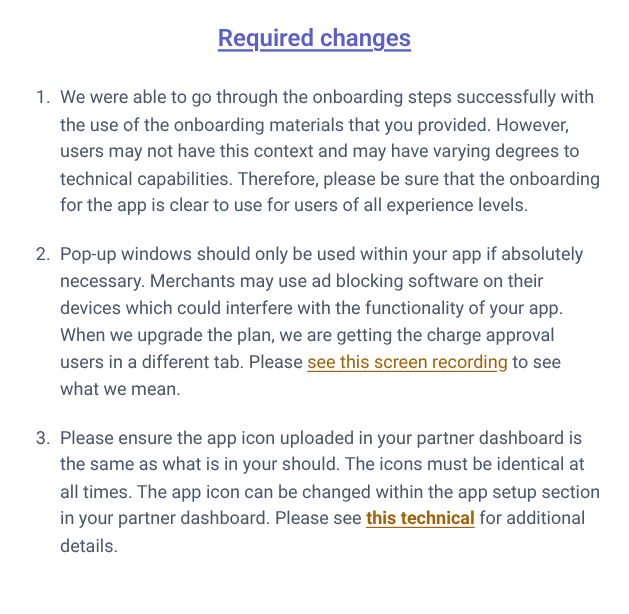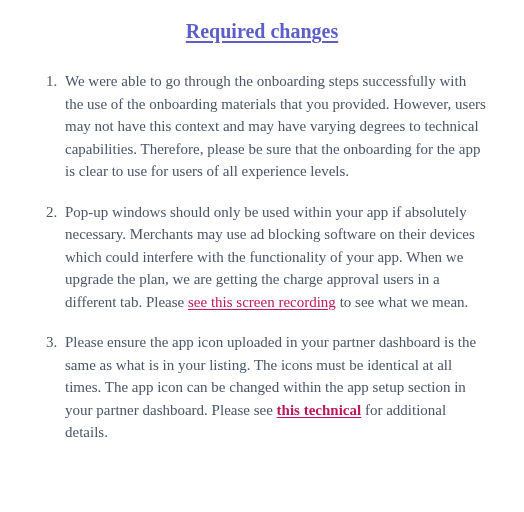--- a/index.html
+++ b/index.html
@@ -10,42 +10,41 @@
     background: #ffffff;
     font-family: -apple-system, BlinkMacSystemFont, "Segoe UI", Roboto, "Helvetica Neue", Arial, sans-serif;
     color: #4b5568;
     font-size: 15px;
     line-height: 1.5;
   }
   .page {
     box-sizing: border-box;
     width: 524px;
     padding: 16px 22px 24px 22px;
-    font-family: Liberation Serif, serif;
   }
   h2 {
     margin: 0 0 24px 0;
     font-size: 20px;
     font-weight: 600;
     text-align: center;
     color: #5b5fc7;
     text-decoration: underline;
     text-underline-offset: 3px;
   }
   ol {
-    margin: 15px;
+    margin: 0;
     padding: 0 0 0 24px;
     color: #4b5568;
   }
   ol li {
     margin-bottom: 18px;
     padding-left: 4px;
   }
   a.link {
-    color: #be185d;
+    color: #a16207;
     text-decoration: underline;
     text-underline-offset: 2px;
     cursor: pointer;
   }
   a.link.bold {
     font-weight: 700;
   }
 </style>
 </head>
 <body>
@@ -55,17 +54,17 @@
   <h2>Required changes</h2>
 
   <ol>
     <li>
       <span>We were able to go through the onboarding steps successfully with the use of the onboarding materials that you provided. However, users may not have this context and may have varying degrees to technical capabilities. Therefore, please be sure that the onboarding for the app is clear to use for users of all experience levels.</span>
     </li>
     <li>
       <span>Pop-up windows should only be used within your app if absolutely necessary. Merchants may use ad blocking software on their devices which could interfere with the functionality of your app. When we upgrade the plan, we are getting the charge approval users in a different tab. Please </span><a class="link" href="#">see this screen recording</a><span> to see what we mean.</span>
     </li>
     <li>
-      <span>Please ensure the app icon uploaded in your partner dashboard is the same as what is in your listing. The icons must be identical at all times. The app icon can be changed within the app setup section in your partner dashboard. Please see </span><a class="link bold" href="#">this technical</a><span> for additional details.</span>
+      <span>Please ensure the app icon uploaded in your partner dashboard is the same as what is in your should. The icons must be identical at all times. The app icon can be changed within the app setup section in your partner dashboard. Please see </span><a class="link bold" href="#">this technical</a><span> for additional details.</span>
     </li>
   </ol>
 
 </div>
 
 </body></html>

